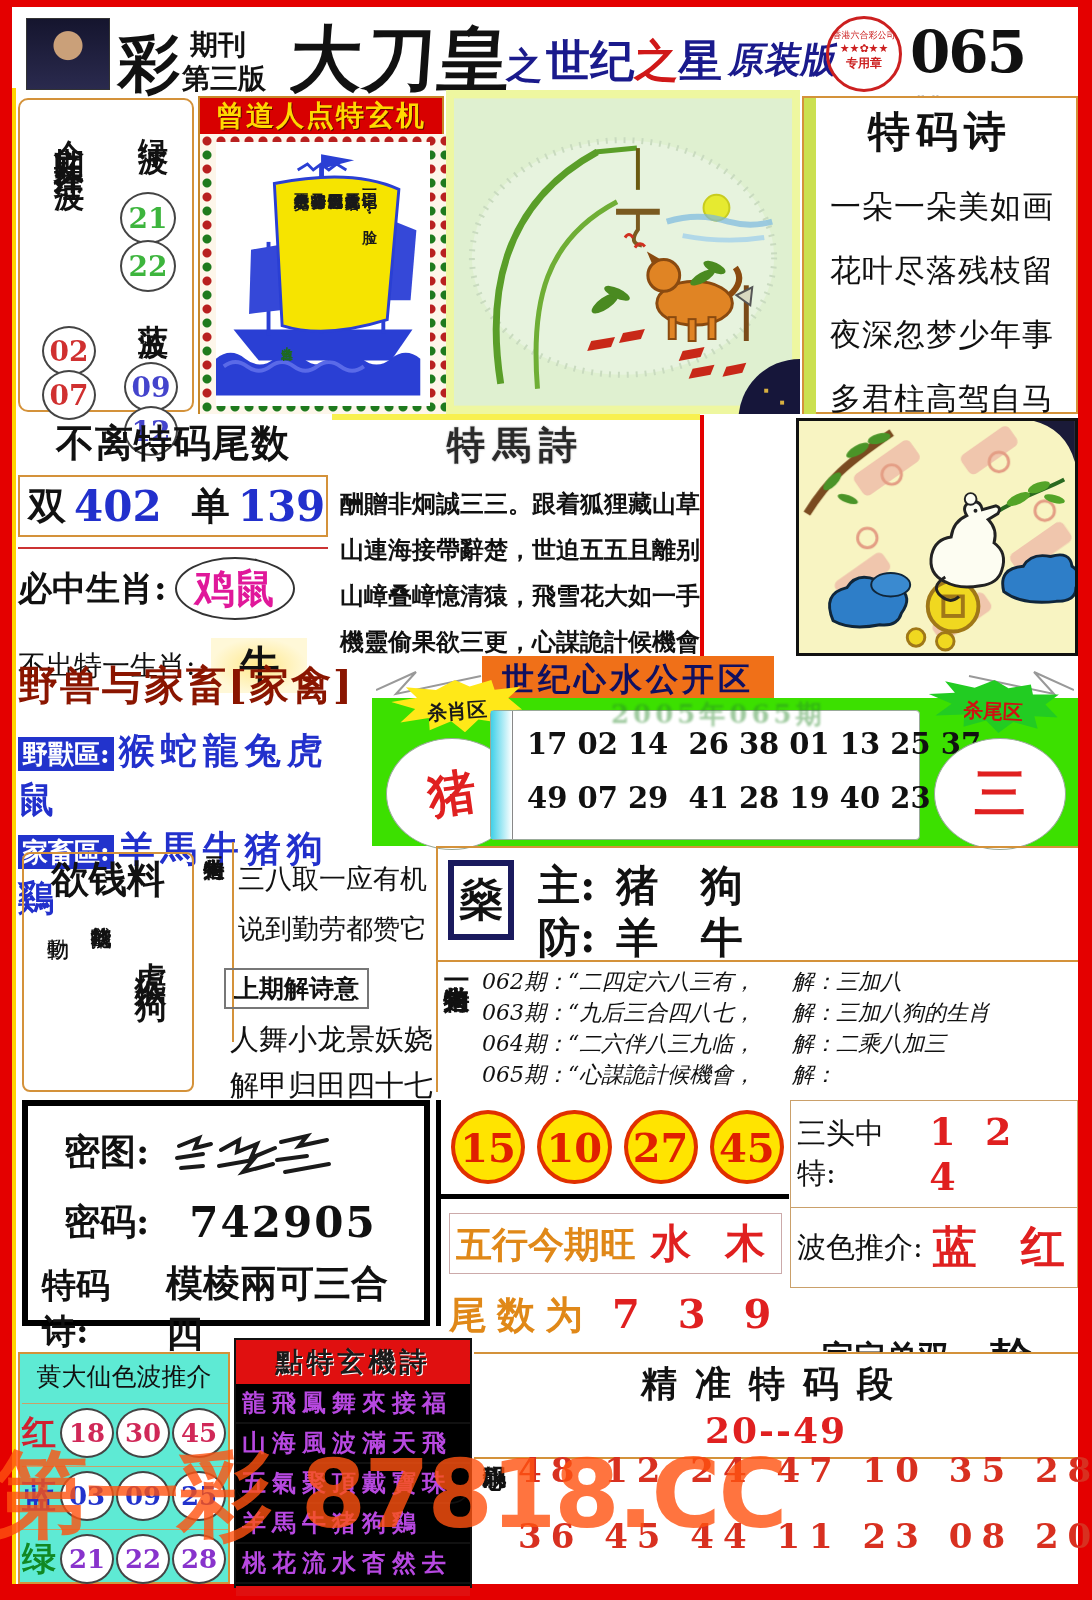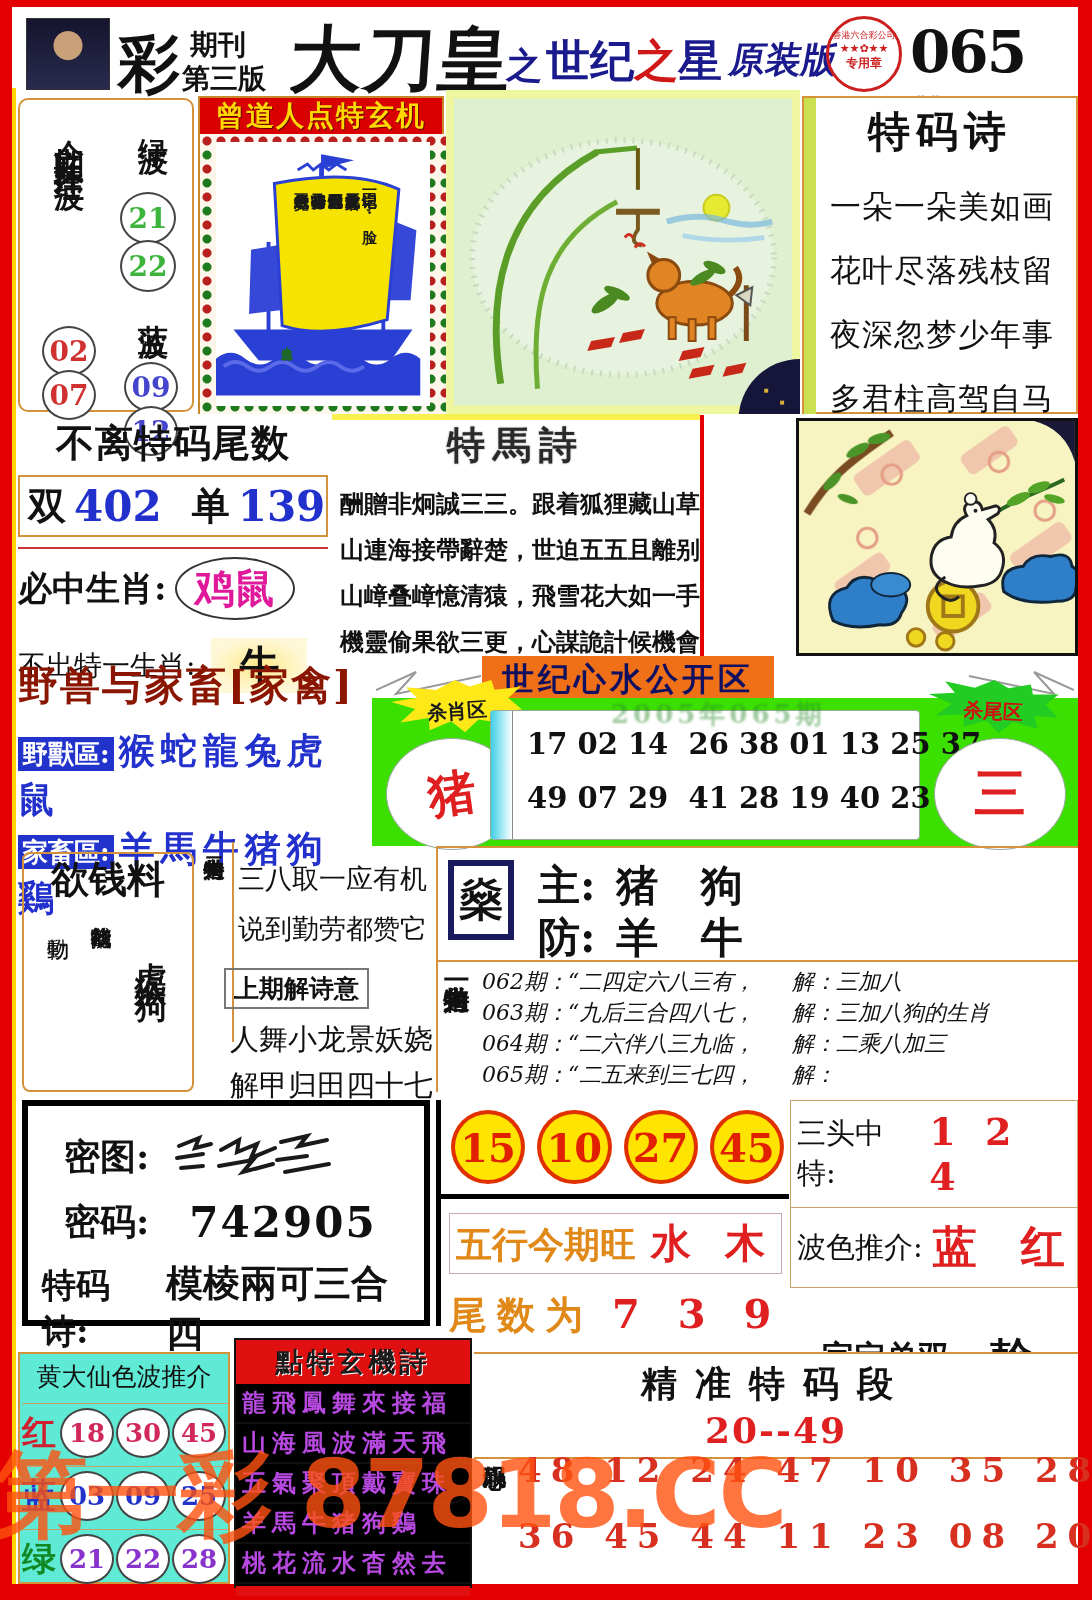--- a/index.html
+++ b/index.html
@@ -303,28 +303,28 @@
       </div>
         <div style="display:flex;font-size:22px;line-height:31px;font-family:'DejaVu Serif','Liberation Serif',serif;font-style:italic;">
         <span style="width:310px;">063期：“九后三合四八七，</span>
         <span>解：三加八狗的生肖</span>
       </div>
         <div style="display:flex;font-size:22px;line-height:31px;font-family:'DejaVu Serif','Liberation Serif',serif;font-style:italic;">
         <span style="width:310px;">064期：“二六伴八三九临，</span>
         <span>解：二乘八加三</span>
       </div>
         <div style="display:flex;font-size:22px;line-height:31px;font-family:'DejaVu Serif','Liberation Serif',serif;font-style:italic;">
-        <span style="width:310px;">065期：“二五来到三七四，</span>
+        <span style="width:310px;">065期：“心謀詭計候機會，</span>
         <span>解：</span>
       </div>
       </div>
   </div>
 
   <div class="abs" style="left:22px;top:1100px;width:408px;height:226px;border:6px solid #000;background:#fff;">
-    <div style="display:flex;align-items:flex-end;margin:22px 0 0 36px;">
+    <div style="display:flex;align-items:flex-start;margin:22px 0 0 36px;">
       <span class="serif b" style="font-size:36px;">密图:</span>
       <svg width="170" height="54" viewBox="0 0 170 54" style="margin-left:24px;">
         <g fill="none" stroke="#1a1a1a" stroke-width="4" stroke-linecap="round">
           <path d="M6,18 l20,-8 l-4,10 l16,-4"></path>
           <path d="M4,30 l26,-4 M8,40 l22,-2"></path>
           <path d="M48,22 l18,-10 l-2,12 l20,-8 l-6,14 l24,-10"></path>
           <path d="M46,38 l34,-6 l-10,12 l30,-8"></path>
           <path d="M108,14 l26,-6 l-8,10 l28,-6"></path>
           <path d="M104,32 l30,-4 M112,44 l44,-8"></path>
         </g>

